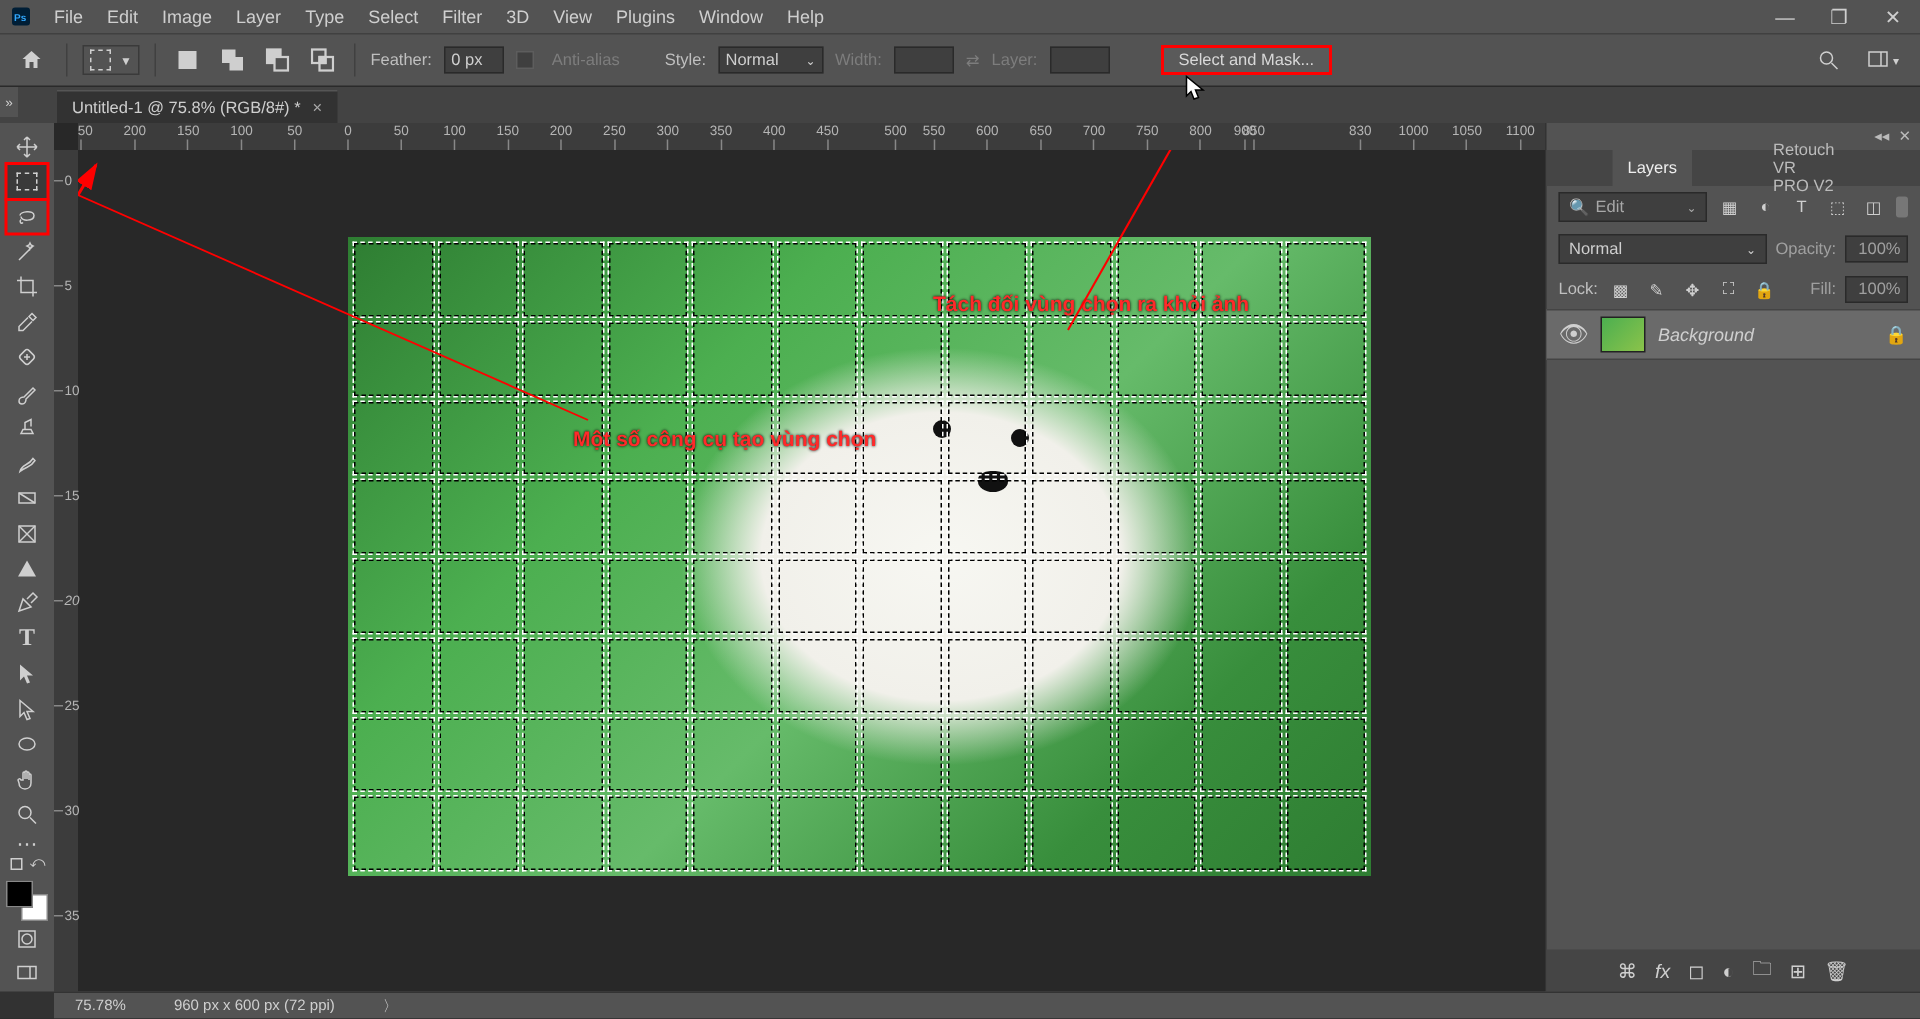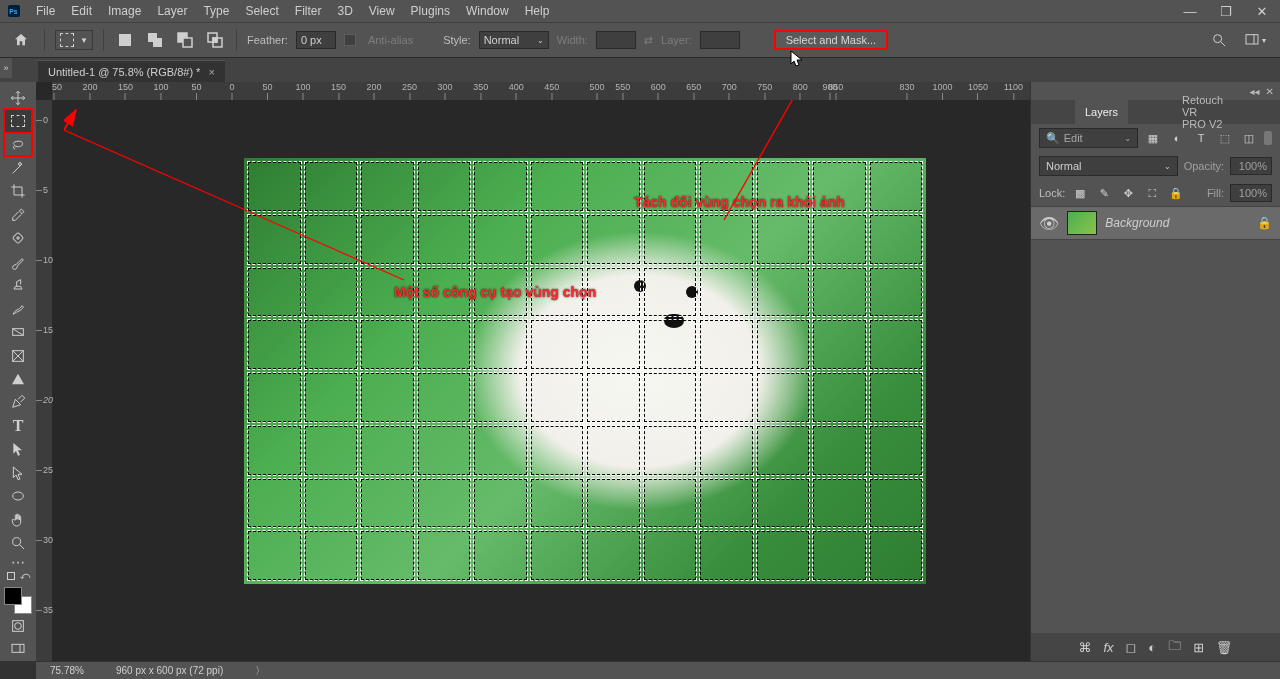--- a/index.html
+++ b/index.html
@@ -45,21 +45,21 @@
   #toolbar .swatch .fg{ position:absolute; left:0; top:0; width:18px; height:18px; background:#000; border:1px solid #888;}
   #toolbar .swatch .bg{ position:absolute; right:0; bottom:0; width:18px; height:18px; background:#fff; border:1px solid #888;}
   
   #workarea{ position:absolute; left:36px; top:82px; right:250px; bottom:18px; background:#282828;}
   #ruler-h{ position:absolute; left:16px; right:0; top:0; height:18px; background:#3c3c3c; overflow:hidden;}
   #ruler-h .tick{ position:absolute; top:0; font-size:9px; color:#b5b5b5; transform:translateX(-50%); display:flex; flex-direction:column; align-items:center;}
   #ruler-h .tick .ln{ width:1px; height:7px; background:#888; margin-top:1px;}
   #ruler-v{ position:absolute; left:0; top:18px; bottom:0; width:16px; background:#3c3c3c;}
   #ruler-v .tick{ position:absolute; left:0; font-size:9px; color:#b5b5b5; transform:translateY(-50%); display:flex; align-items:center;}
   #ruler-v .tick .ln{ width:6px; height:1px; background:#888; margin-right:1px;}
-  #canvasview{ position:absolute; left:16px; top:18px; right:0; bottom:0; overflow:hidden;margin-left:12px;}
+  #canvasview{ position:absolute; left:16px; top:18px; right:0; bottom:0; overflow:hidden;}
   #image{ position:absolute; left:180px; top:58px; width:682px; height:426px; background: radial-gradient(300px 240px at 58% 50%, #f7f7f2 0%, #f1f0ea 40%, rgba(255,255,255,0) 58%), linear-gradient(135deg,#2e7d32 0%, #4caf50 30%, #66bb6a 55%, #388e3c 80%, #2e7d32 100%);}
   #image .eye{ position:absolute; width:12px; height:12px; background:#111; border-radius:50%;}
   #image .nose{ position:absolute; width:20px; height:14px; background:#111; border-radius:50% 50% 60% 60%;}
   #selgrid{ position:absolute; inset:0;}
   #selgrid .cell{ position:absolute; border:1px dashed #000; outline:1px dashed #fff;}
   .annot{ position:absolute; color:#ff2a2a; font-weight:bold; font-size:14px; text-shadow:0 0 2px #000;}
   
   #rpanel{ position:absolute; right:0; top:82px; width:250px; bottom:18px; background:#535353; border-left:1px solid #333;}
   #rpanel .closestrip{ height:18px; display:flex; justify-content:flex-end; align-items:center; gap:6px; padding-right:6px; font-size:10px; color:#bbb;}
   #rpanel .tabs{ height:24px; display:flex; align-items:center; background:#454545; font-size:11px;}

